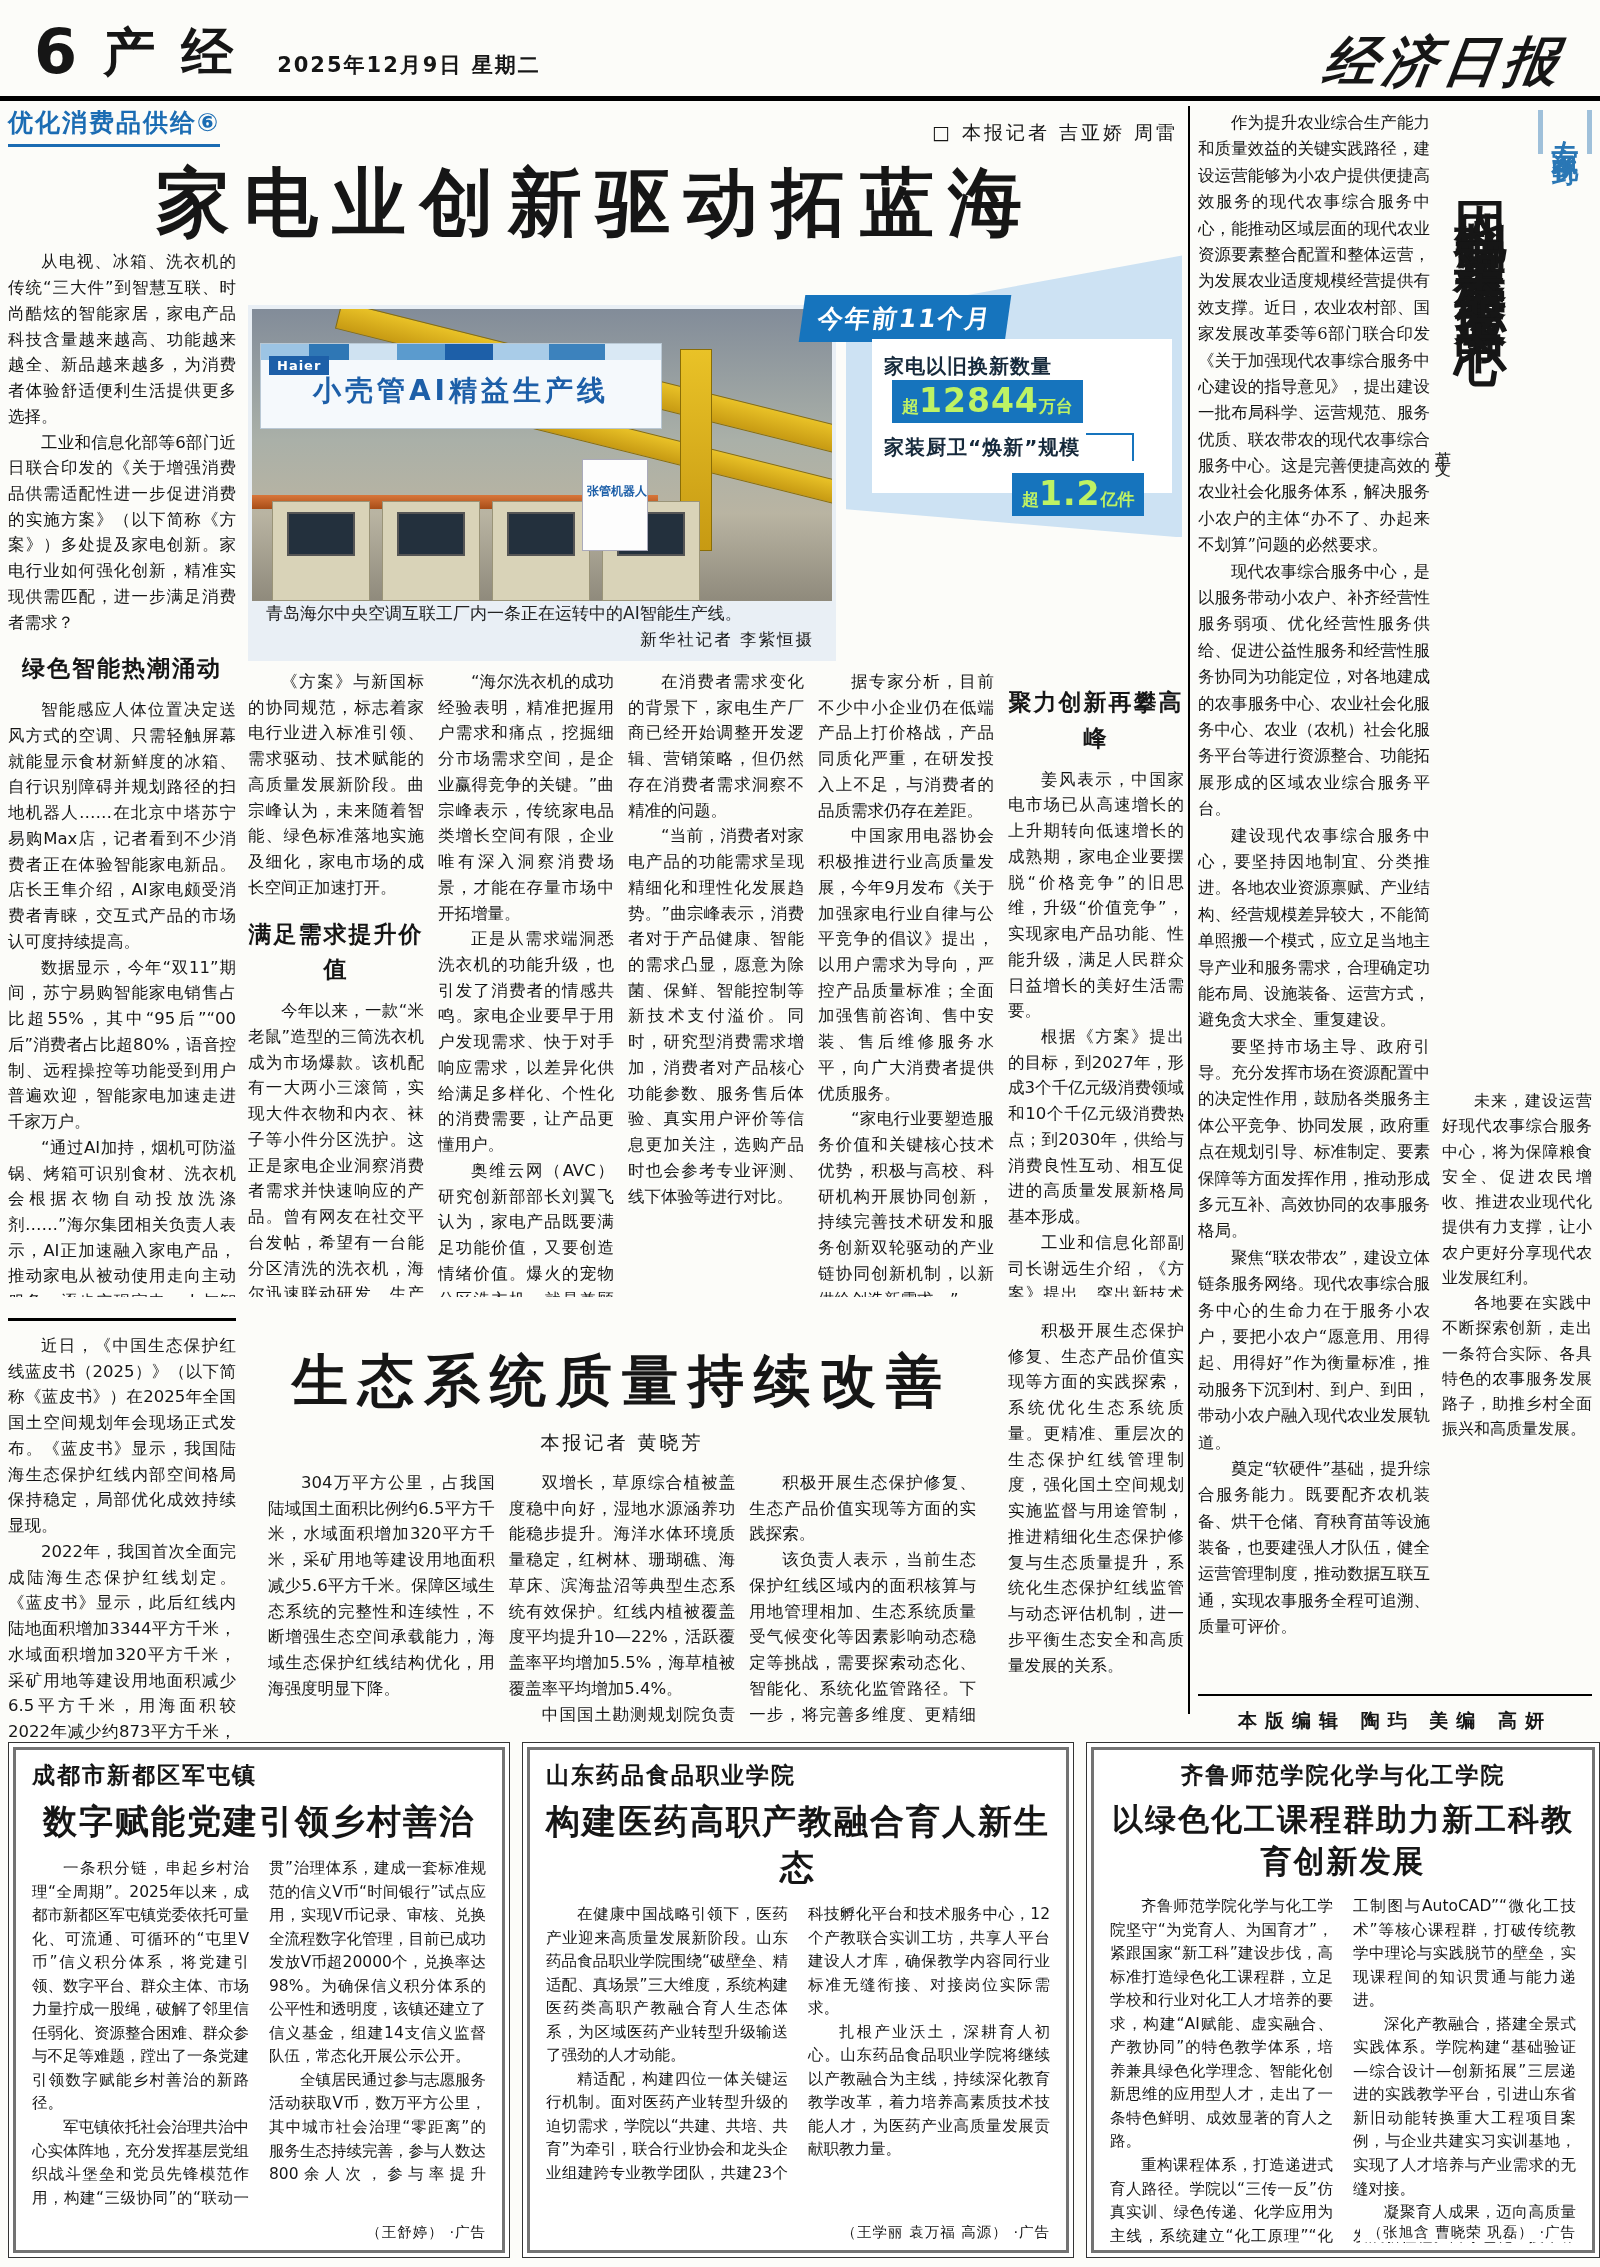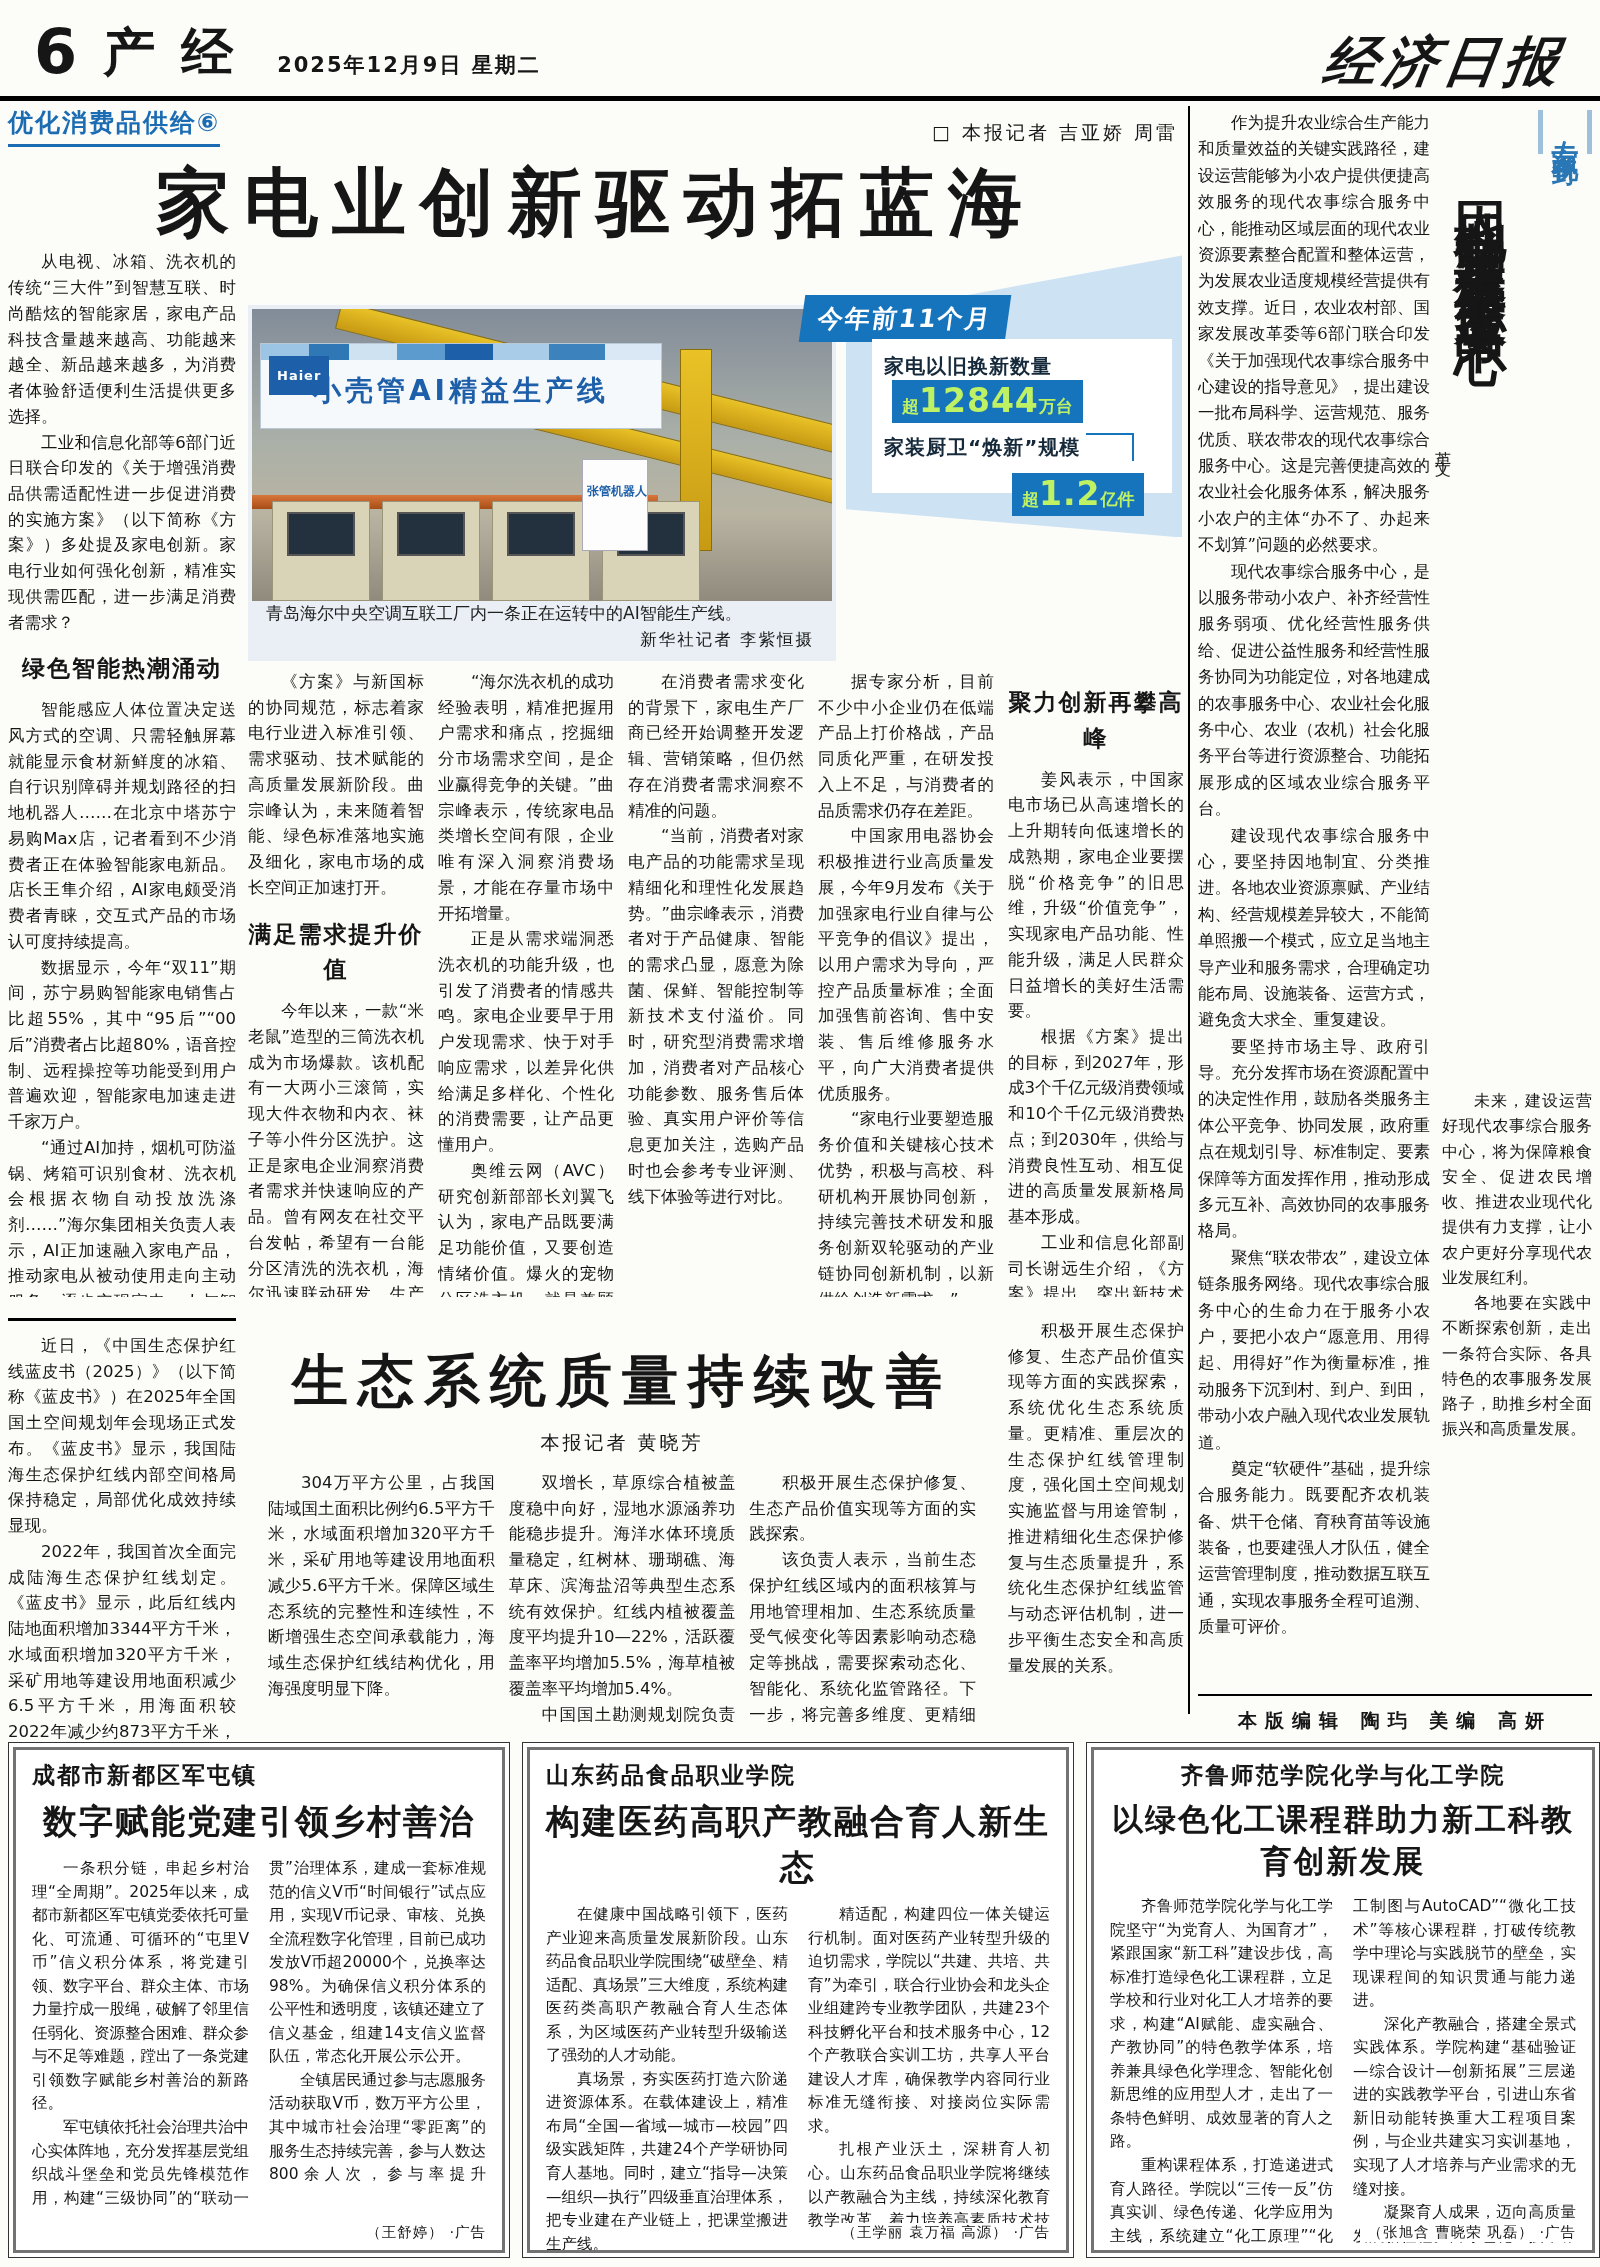--- a/index.html
+++ b/index.html
@@ -40,21 +40,21 @@
   .beam.b1{width:560px;height:26px;right:-60px;top:60px;transform:rotate(14deg);}
   .beam.b2{width:560px;height:22px;right:-80px;top:120px;transform:rotate(14deg);}
   .beam.b3{width:30px;height:200px;right:120px;top:40px;}
   .pipe{position:absolute;left:0;bottom:92px;width:70%;height:14px;background:linear-gradient(180deg,#d9763a,#a84d17);}
   .machine{position:absolute;bottom:0;width:96px;height:98px;background:#d9d3b8;border:1px solid #9a9478;}
   .machine .scr{margin:10px auto 0;width:64px;height:40px;background:#23303d;border:2px solid #555;}
   .line-sign{position:absolute;left:8px;top:34px;width:400px;height:84px;background:#f5f9fc;border:1px solid #b9c8d4;}
   .line-sign .mosaic{height:16px;background:linear-gradient(90deg,#9cc4e4 0 12%,#2f77b5 12% 22%,#cfe2f1 22% 34%,#5b9bce 34% 46%,#1d5fa8 46% 58%,#a9cce8 58% 72%,#3c82bd 72% 86%,#d9e8f4 86% 100%);}
   .line-sign .sign-text{color:#1d5fa8;font-weight:800;font-size:28px;letter-spacing:4px;text-align:center;margin-top:12px;}
   .haier-chip{position:absolute;left:8px;top:12px;background:#1d5fa8;color:#fff;font-size:13px;font-weight:700;
-        padding:12px 8px;letter-spacing:1px;}
+        padding:2px 8px;letter-spacing:1px;}
   .placard{position:absolute;left:330px;top:150px;width:66px;height:92px;background:#fdfdfd;border:1px solid #aab;
         color:#1d5fa8;font-size:12px;font-weight:700;text-align:right;padding-top:22px;box-sizing:border-box;line-height:1.5;}
   .photo-caption{font-size:17px;line-height:1.5;padding:0 14px 2px;color:#222;}
   .photo-credit{text-align:right;font-size:16.5px;padding:0 18px 4px;letter-spacing:2px;}
 
   
   .infog{position:relative;width:336px;flex:none;height:282px;margin-top:-50px;}
   .infog-bg{position:absolute;inset:0;background:#cde2f3;clip-path:polygon(0 22%,100% 0,100% 100%,0 90%);}
   .infog-badge{position:absolute;left:-44px;top:40px;background:#1674bd;color:#fff;font-size:25px;font-weight:800;
         padding:7px 16px;transform:skewX(-8deg);letter-spacing:2px;}
@@ -282,21 +282,20 @@
           </div>
         <div class="ad-sign">（王舒婷） ·广告</div>
       </div>
     </div>
     <div class="box box2">
       <div class="box-inner">
         <span class="ad-kicker">山东药品食品职业学院</span>
         <div class="ad-headline">构建医药高职产教融合育人新生态</div>
         <div class="ad-body ncol">
             <p class="para">在健康中国战略引领下，医药产业迎来高质量发展新阶段。山东药品食品职业学院围绕“破壁垒、精适配、真场景”三大维度，系统构建医药类高职产教融合育人生态体系，为区域医药产业转型升级输送了强劲的人才动能。</p>
-            <p class="para">真场景，夯实医药打造六阶递进资源体系。在载体建设上，精准布局“全国—省域—城市—校园”四级实践矩阵，共建24个产学研协同育人基地。同时，建立“指导—决策—组织—执行”四级垂直治理体系，把专业建在产业链上，把课堂搬进生产线。</p>
             <p class="para">精适配，构建四位一体关键运行机制。面对医药产业转型升级的迫切需求，学院以“共建、共培、共育”为牵引，联合行业协会和龙头企业组建跨专业教学团队，共建23个科技孵化平台和技术服务中心，12个产教联合实训工坊，共享人平台建设人才库，确保教学内容同行业标准无缝衔接、对接岗位实际需求。</p>
             <p class="para">扎根产业沃土，深耕育人初心。山东药品食品职业学院将继续以产教融合为主线，持续深化教育教学改革，着力培养高素质技术技能人才，为医药产业高质量发展贡献职教力量。</p>
           </div>
         <div class="ad-sign">（王学丽 袁万福 高源） ·广告</div>
       </div>
     </div>
     <div class="box box3">
       <div class="box-inner">
         <span class="ad-kicker">齐鲁师范学院化学与化工学院</span>
         <div class="ad-headline">以绿色化工课程群助力新工科教育创新发展</div>

